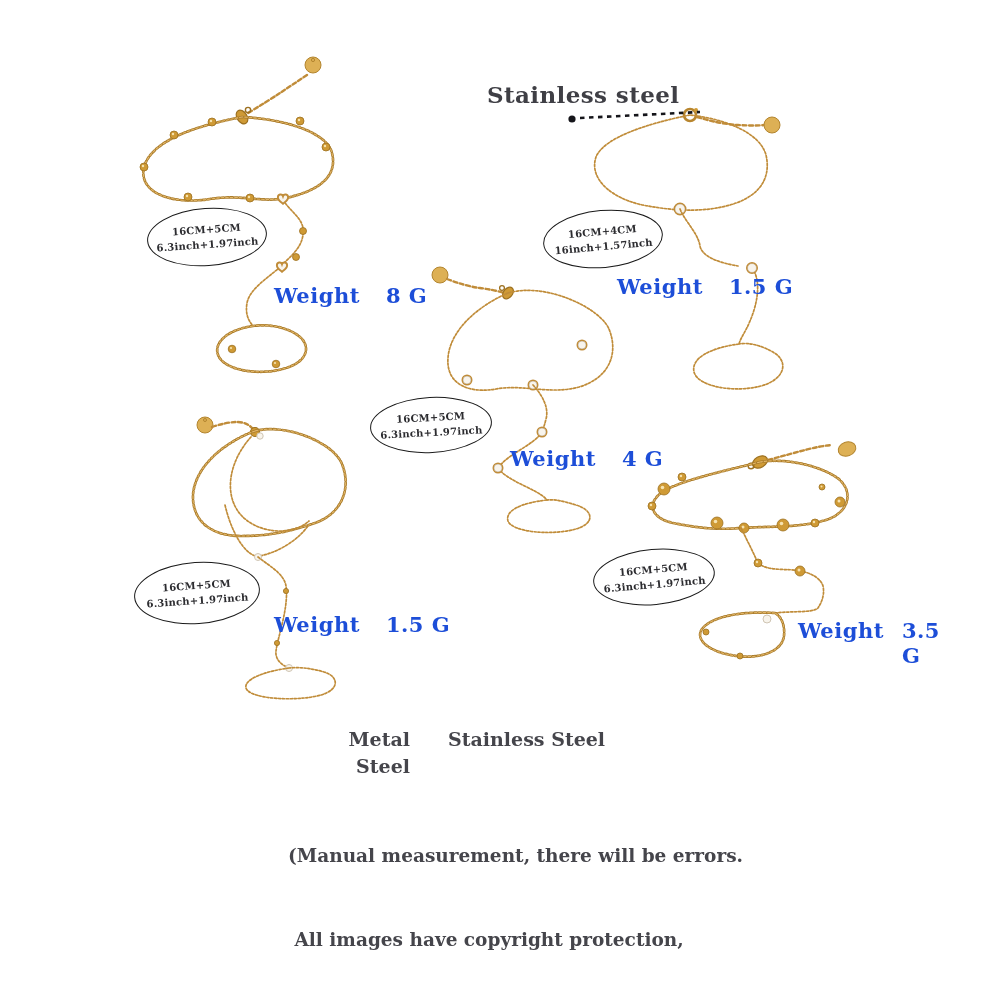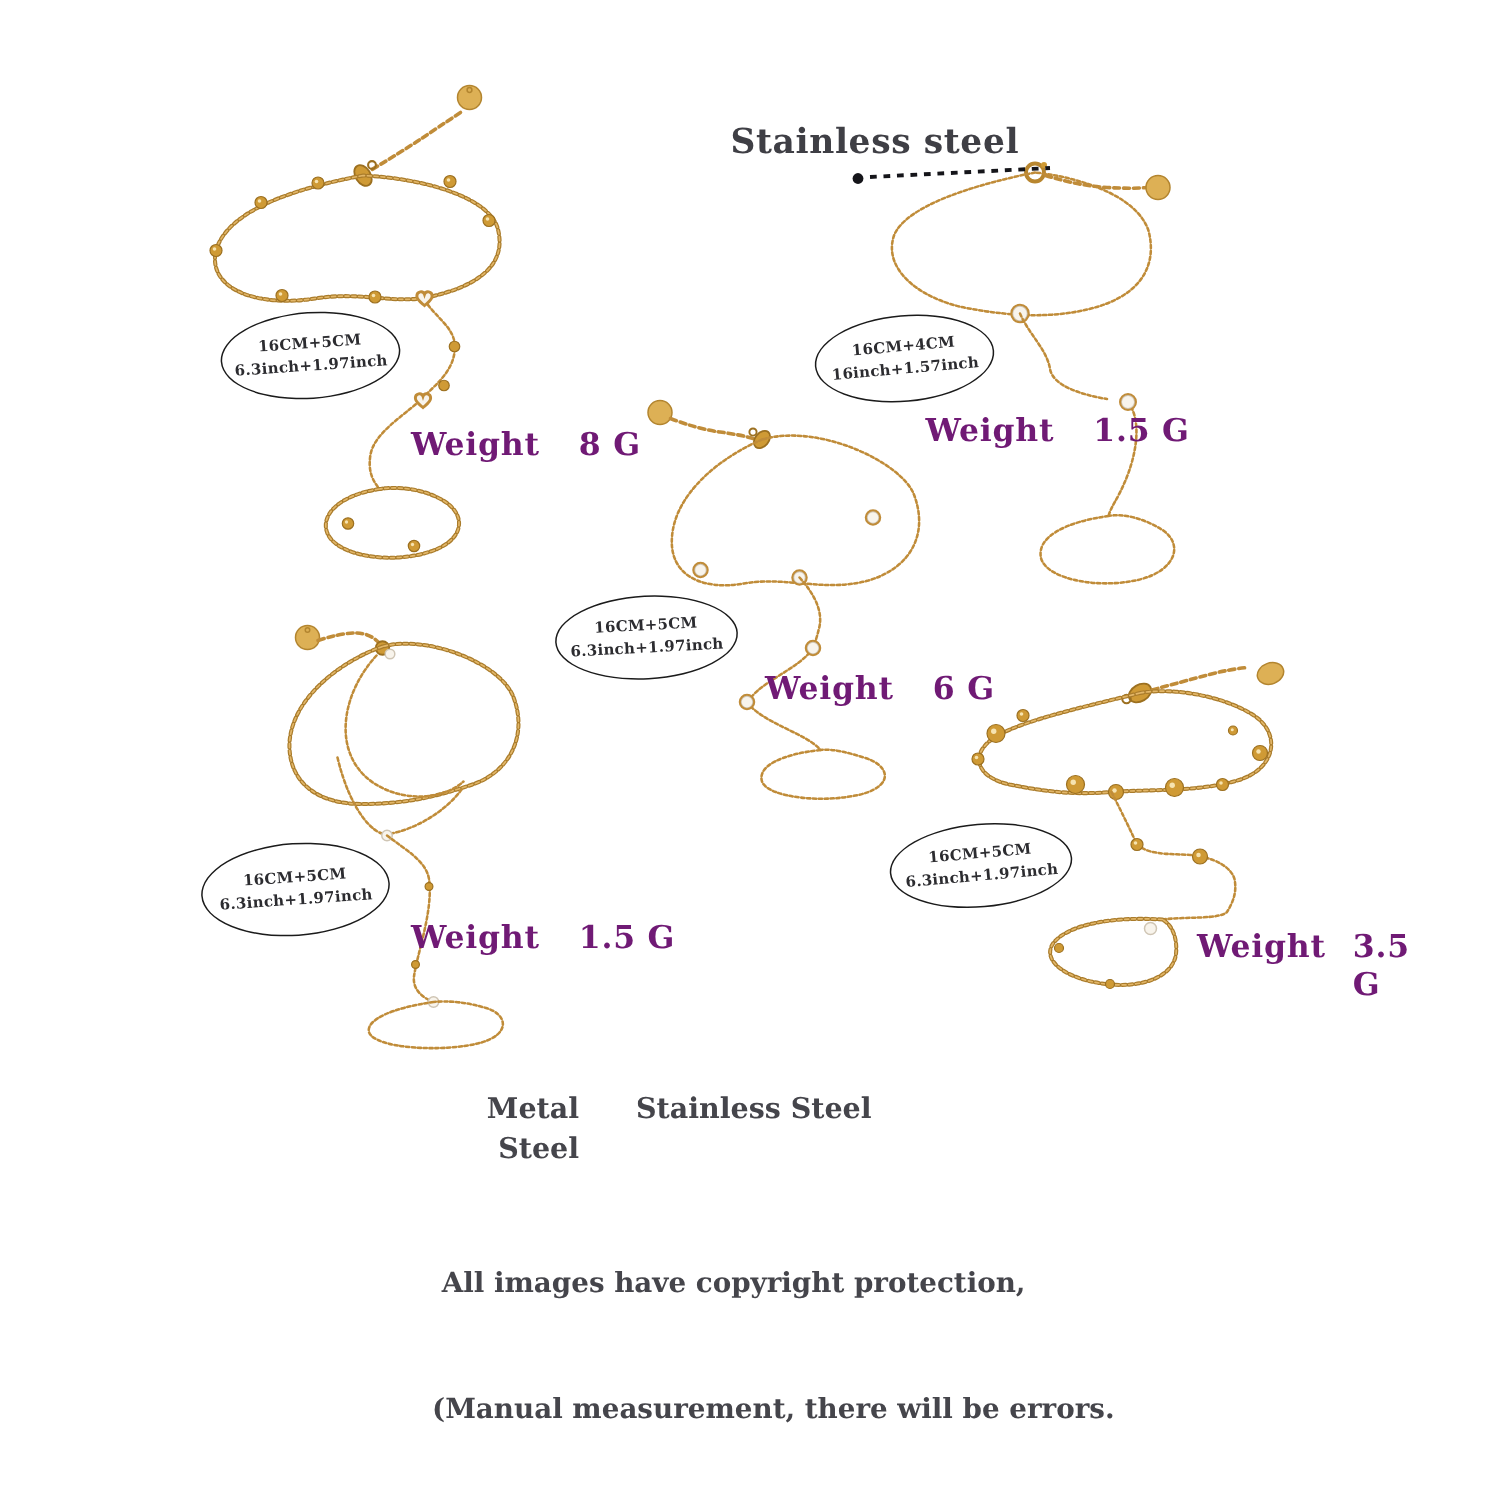--- a/index.html
+++ b/index.html
@@ -6,21 +6,21 @@
   body { width:1000px; height:1000px; overflow:hidden; font-family:"DejaVu Serif", serif; }
   .canvas { position:relative; width:865px; height:1000px; background:#ffffff; }
   .abs { position:absolute; }
   .heading { font-weight:bold; font-size:23px; color:#3f3f45; letter-spacing:.4px; }
   .callout {
     border:1.7px solid #1b1b1b; border-radius:50%;
     display:flex; flex-direction:column; justify-content:center; align-items:center;
     text-align:center; color:#2c2c30; font-weight:bold; font-size:10px;
     line-height:1.5; letter-spacing:.2px; background:rgba(255,255,255,.65);
   }
-  .weight { display:flex; align-items:baseline; font-weight:bold; font-size:21px; color:#701a75; letter-spacing:.5px; }
+  .weight { display:flex; align-items:baseline; font-weight:bold; font-size:21px; color:#1d4ed8; letter-spacing:.5px; }
   .weight .w-label { margin-right:26px; }
   .specs { display:grid; grid-template-columns:122px auto; column-gap:38px; font-weight:bold; font-size:19px; color:#45454b; line-height:27px; }
   .specs .s-label { text-align:right; }
   .disclaimer { font-weight:bold; font-size:18.5px; color:#45454b; line-height:28px; white-space:pre; }
   
   .chain-under { fill:none; stroke:#aa7c2b; stroke-width:2.7; stroke-dasharray:2.6 1.9; stroke-linecap:round; }
   .chain-over  { fill:none; stroke:#e2b668; stroke-width:1.1; stroke-dasharray:2.6 1.9; stroke-linecap:round; }
   .chain-fine  { fill:none; stroke:#c08c39; stroke-width:1.7; stroke-dasharray:2.2 1.7; stroke-linecap:round; }
   .ext-chain   { fill:none; stroke:#c08c39; stroke-width:2.4; stroke-dasharray:4 2.6; stroke-linecap:round; }
   .bead   { fill:#cf9a35; stroke:#9c7020; stroke-width:.8; }
@@ -256,36 +256,36 @@
   <div class="abs weight" style="left:274px; top:283px;">
     <span class="w-label">Weight</span>
     <span>8 G</span>
   </div>
   <div class="abs weight" style="left:617px; top:274px;">
     <span class="w-label">Weight</span>
     <span>1.5 G</span>
   </div>
   <div class="abs weight" style="left:510px; top:446px;">
     <span class="w-label">Weight</span>
-    <span>6 G</span>
+    <span>4 G</span>
   </div>
   <div class="abs weight" style="left:274px; top:612px;">
     <span class="w-label">Weight</span>
     <span>1.5 G</span>
   </div>
   <div class="abs weight" style="left:798px; top:618px;">
     <span class="w-label" style="margin-right:18px;">Weight</span>
     <span>3.5 G</span>
   </div>
 
-  <div class="abs specs" style="left:264px; top:726px;">
+  <div class="abs specs" style="left:288px; top:726px;">
     <div class="s-label">Metal</div>
     <div>Stainless Steel</div>
     <div class="s-label">Steel</div>
   </div>
 
   <div class="abs disclaimer" style="left:288px; top:786px;">
+    <div>(Manual measurement, there will be errors.</div>
     <div> All images have copyright protection,</div>
-    <div>(Manual measurement, there will be errors.</div>
     
   </div>
 
 </div>
 
 </body></html>

